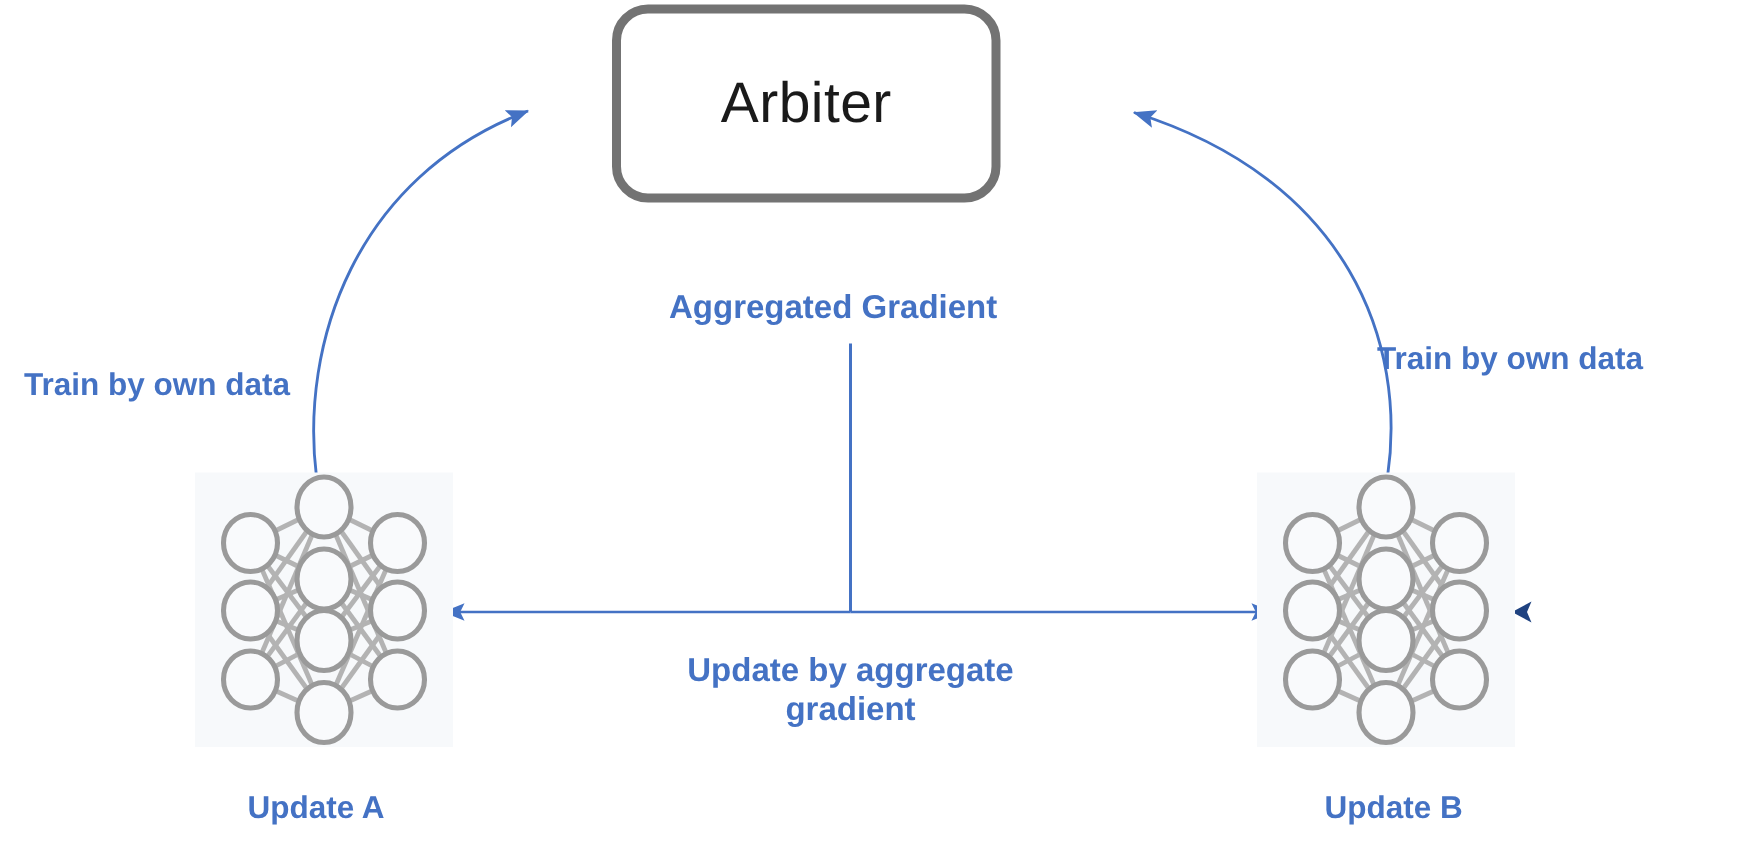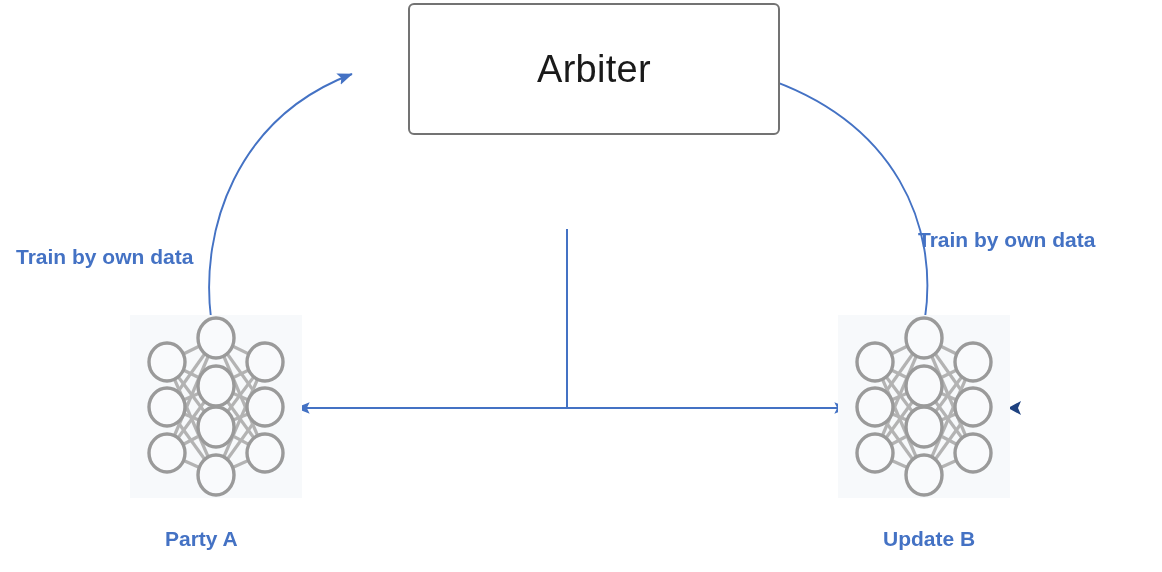--- a/index.html
+++ b/index.html
@@ -16,24 +16,24 @@
     width: 1162px;
     height: 572px;
     background: #ffffff;
     overflow: hidden;
   }
   
   #arbiter-box {
     position: absolute;
     left: 408px;
     top: 3px;
-    width: 372px;
+    width: 259px;
     height: 132px;
-    border: 2px solid #737373;
-    border-radius: 6px;
+    border: 6px solid #737373;
+    border-radius: 24px;
     background: #ffffff;
     box-sizing: border-box;
     display: flex;
     align-items: center;
     justify-content: center;
   }
   #arbiter-label {
     font-size: 38px;
     font-weight: 400;
     color: #1a1a1a;
@@ -219,19 +219,22 @@
         <ellipse cx="135" cy="92" rx="18" ry="19"></ellipse>
         <ellipse cx="135" cy="138" rx="18" ry="19"></ellipse>
       </g>
     </svg>
   </div>
 
   <div class="blue-label" id="label-train-left">Train by own data</div>
 
   <div class="blue-label" id="label-train-right">Train by own data</div>
 
-
-
-  <div class="blue-label" id="label-party-a">Party A</div>
+  <div class="blue-label" id="label-agg-gradient">Aggregated Gradient</div>
+
+  <div class="blue-label" id="label-update">Update by aggregate
+gradient</div>
+
+  <div class="blue-label" id="label-party-a">Update A</div>
 
   <div class="blue-label" id="label-party-b">Update B</div>
 
 </div>
 
 </body></html>

